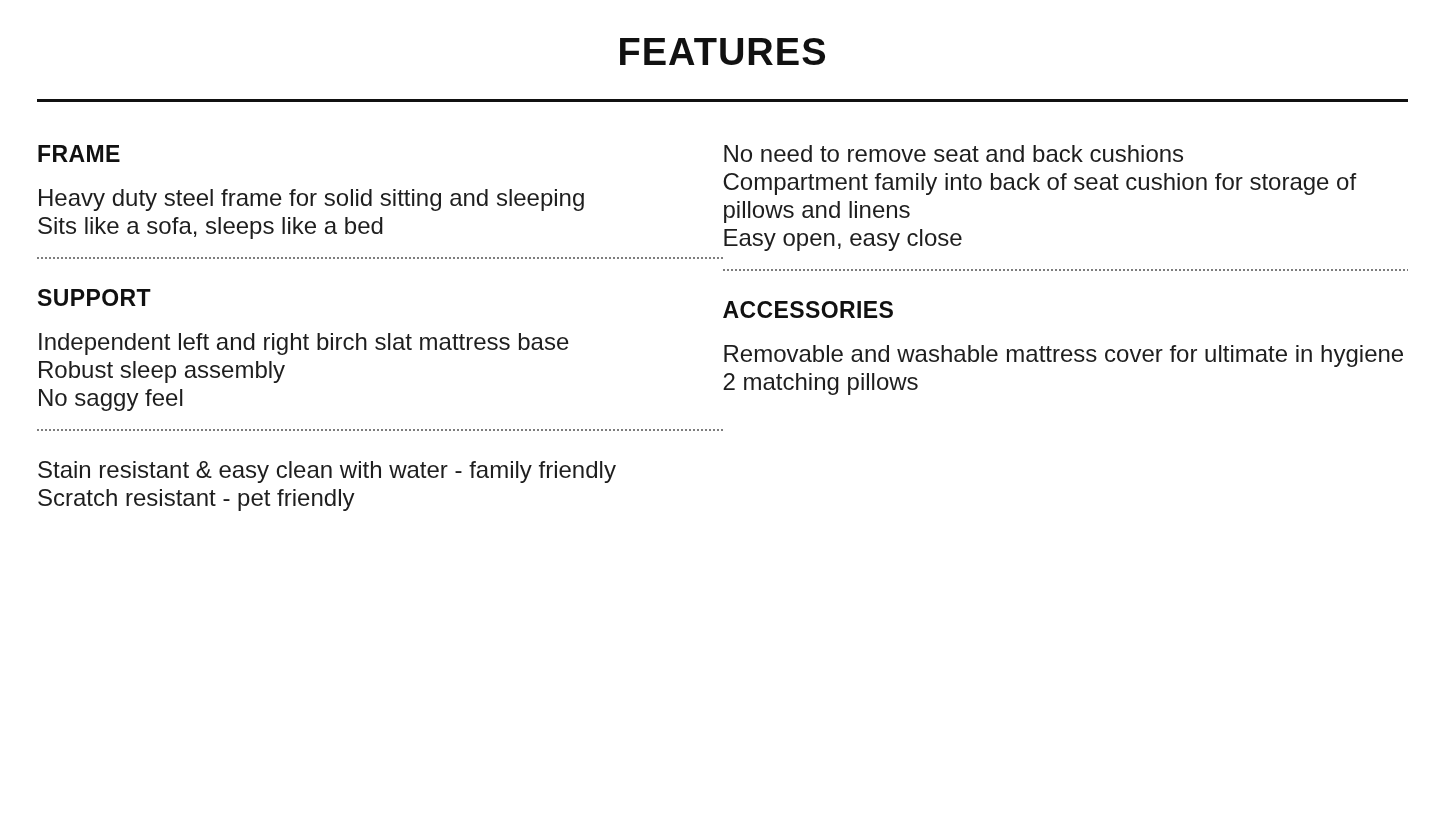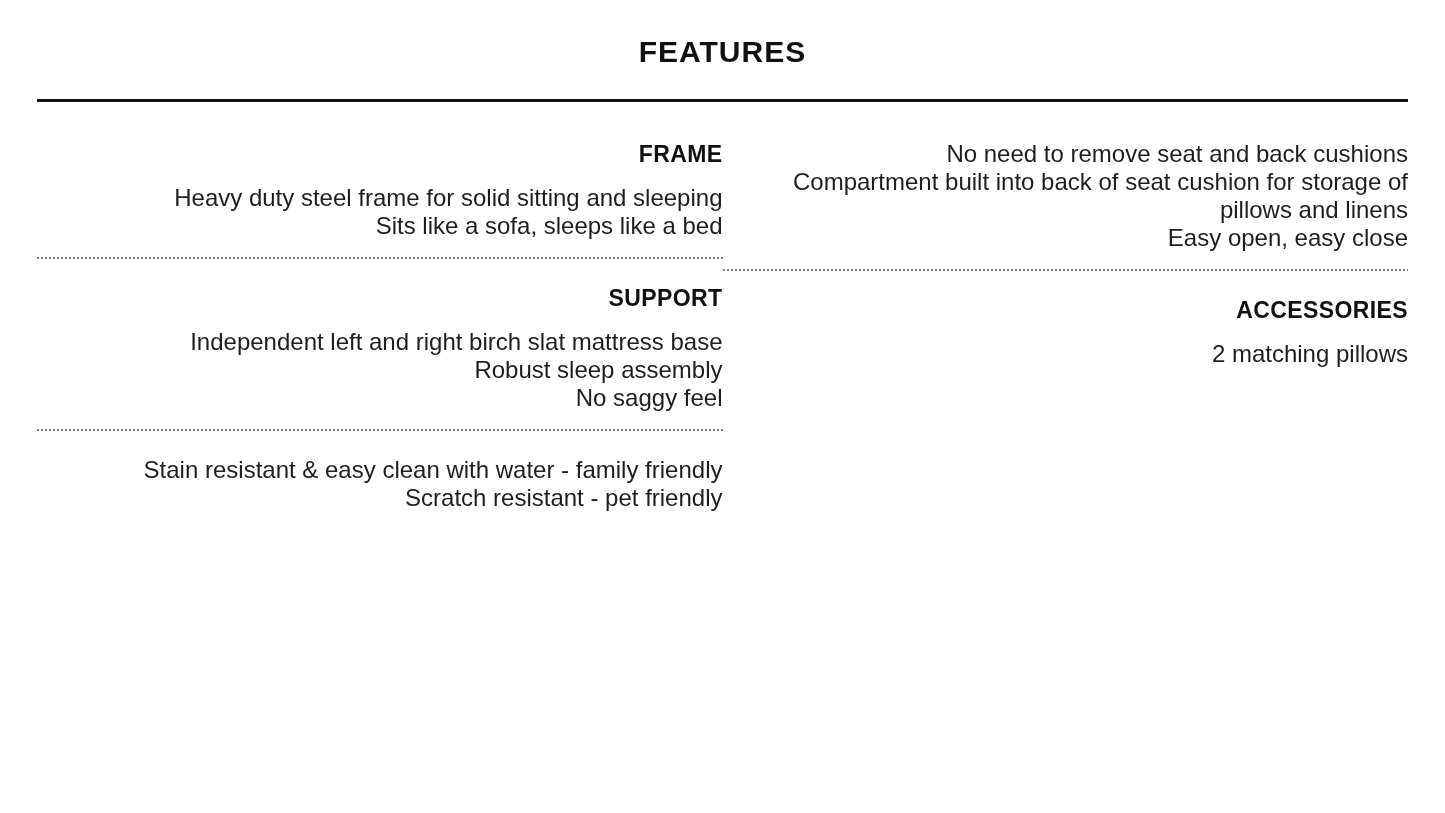--- a/index.html
+++ b/index.html
@@ -14,36 +14,35 @@
     font-family: "Liberation Sans", sans-serif;
     color: #1e1e1e;
     -webkit-font-smoothing: antialiased;
   }
   .page {
     padding: 0 37px;
   }
   .page-title {
     margin: 34px 0 0 0;
     text-align: center;
-    font-size: 30px;
+    font-size: 38px;
     line-height: 36px;
     font-weight: 700;
     letter-spacing: 1px;
     color: #111111;
   }
   .title-rule {
     height: 3px;
     background: #111111;
     margin-top: 29px;
   }
   .columns {
     display: grid;
     grid-template-columns: 1fr 1fr;
     margin-top: 38px;
-    text-align: right;
   }
   .section {
     padding-top: 25px;
   }
   .column .section:first-child {
     padding-top: 0;
   }
   .column .section:not(:last-child)::after {
     content: "";
     display: block;
@@ -96,26 +95,27 @@
         <div class="feature-item">Scratch resistant - pet friendly</div>
       </section>
 
 
     </div>
 
     <div class="column">
 
       <section class="section">
         <div class="feature-item">No need to remove seat and back cushions</div>
-        <div class="feature-item">Compartment built into back of seat cushion for storage of pillows and linens</div>
+        <div class="feature-item">Compartment family into back of seat cushion for storage of pillows and linens</div>
         <div class="feature-item">Easy open, easy close</div>
       </section>
 
       <section class="section">
         <h2 class="section-heading">ACCESSORIES</h2>
+        <div class="feature-item">Removable and washable mattress cover for ultimate in hygiene</div>
         <div class="feature-item">2 matching pillows</div>
       </section>
 
 
 
     </div>
 
   </div>
 </div>
 

